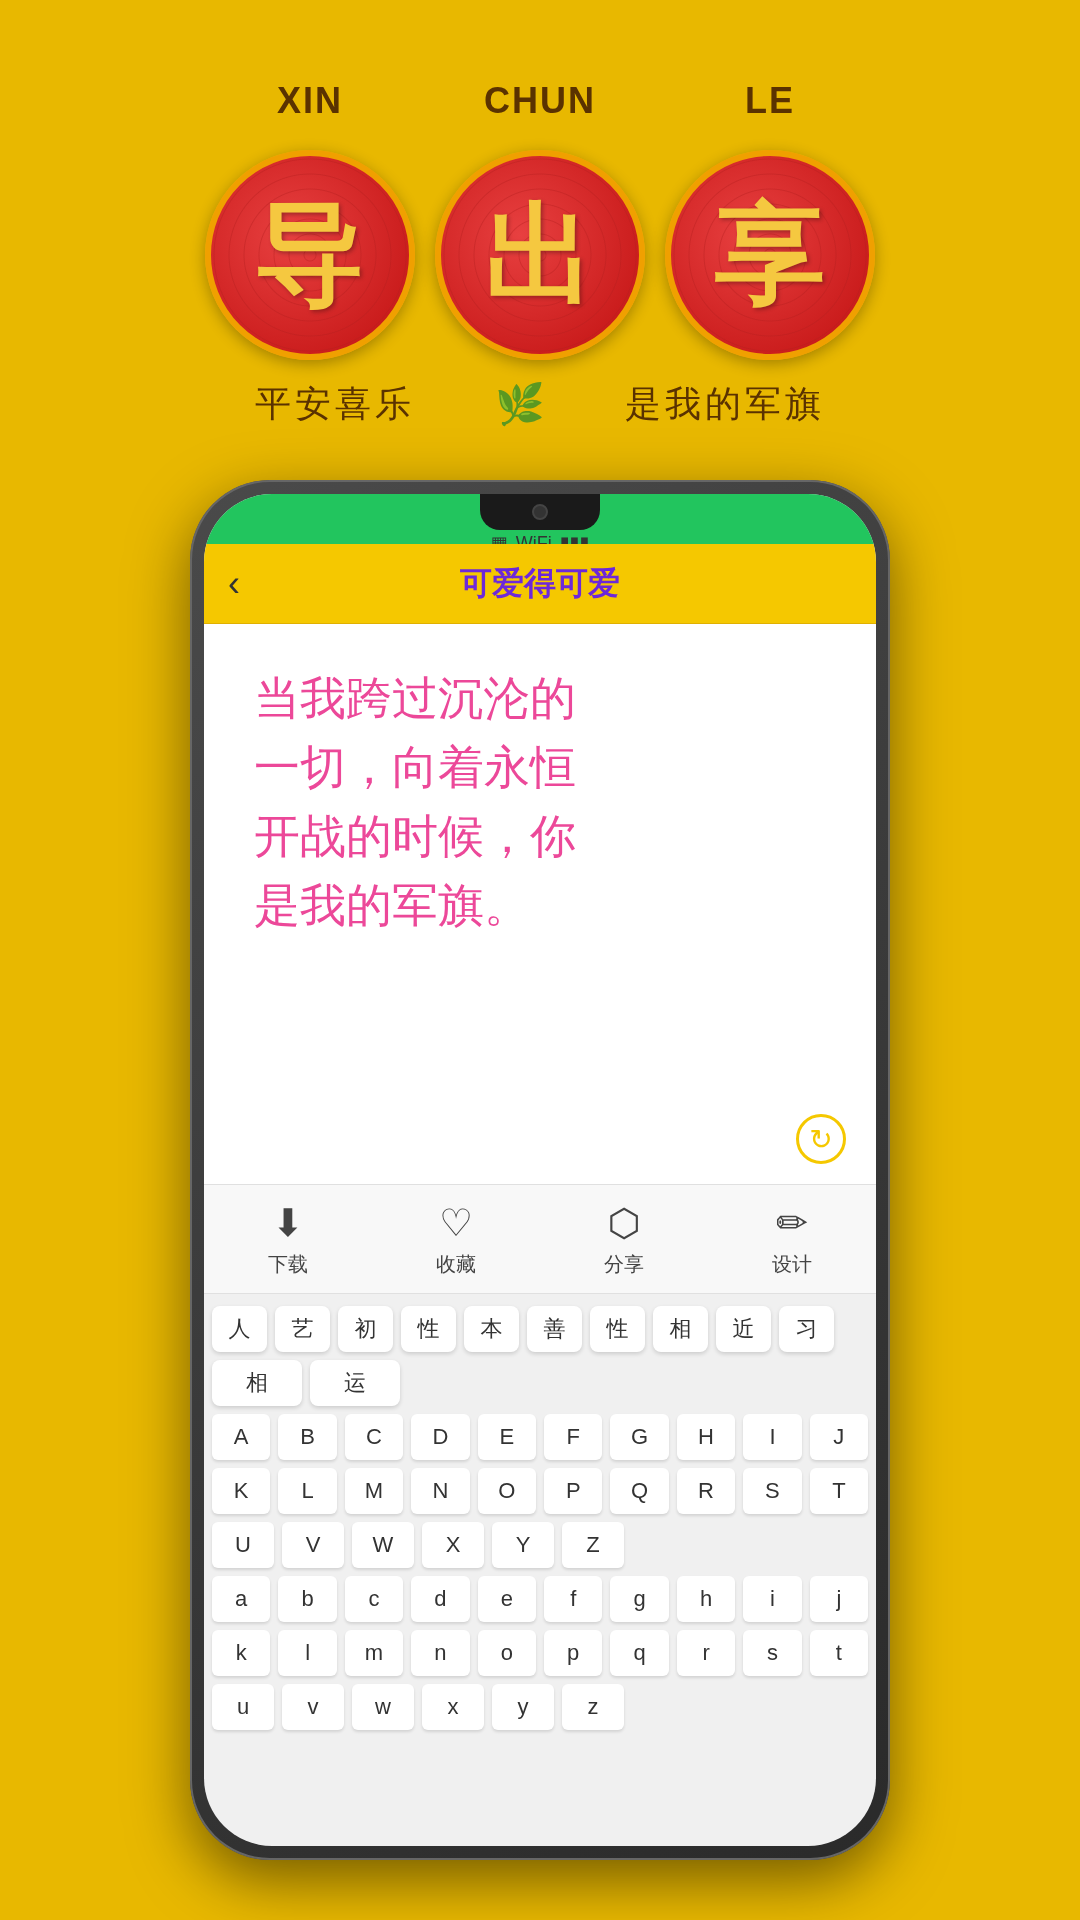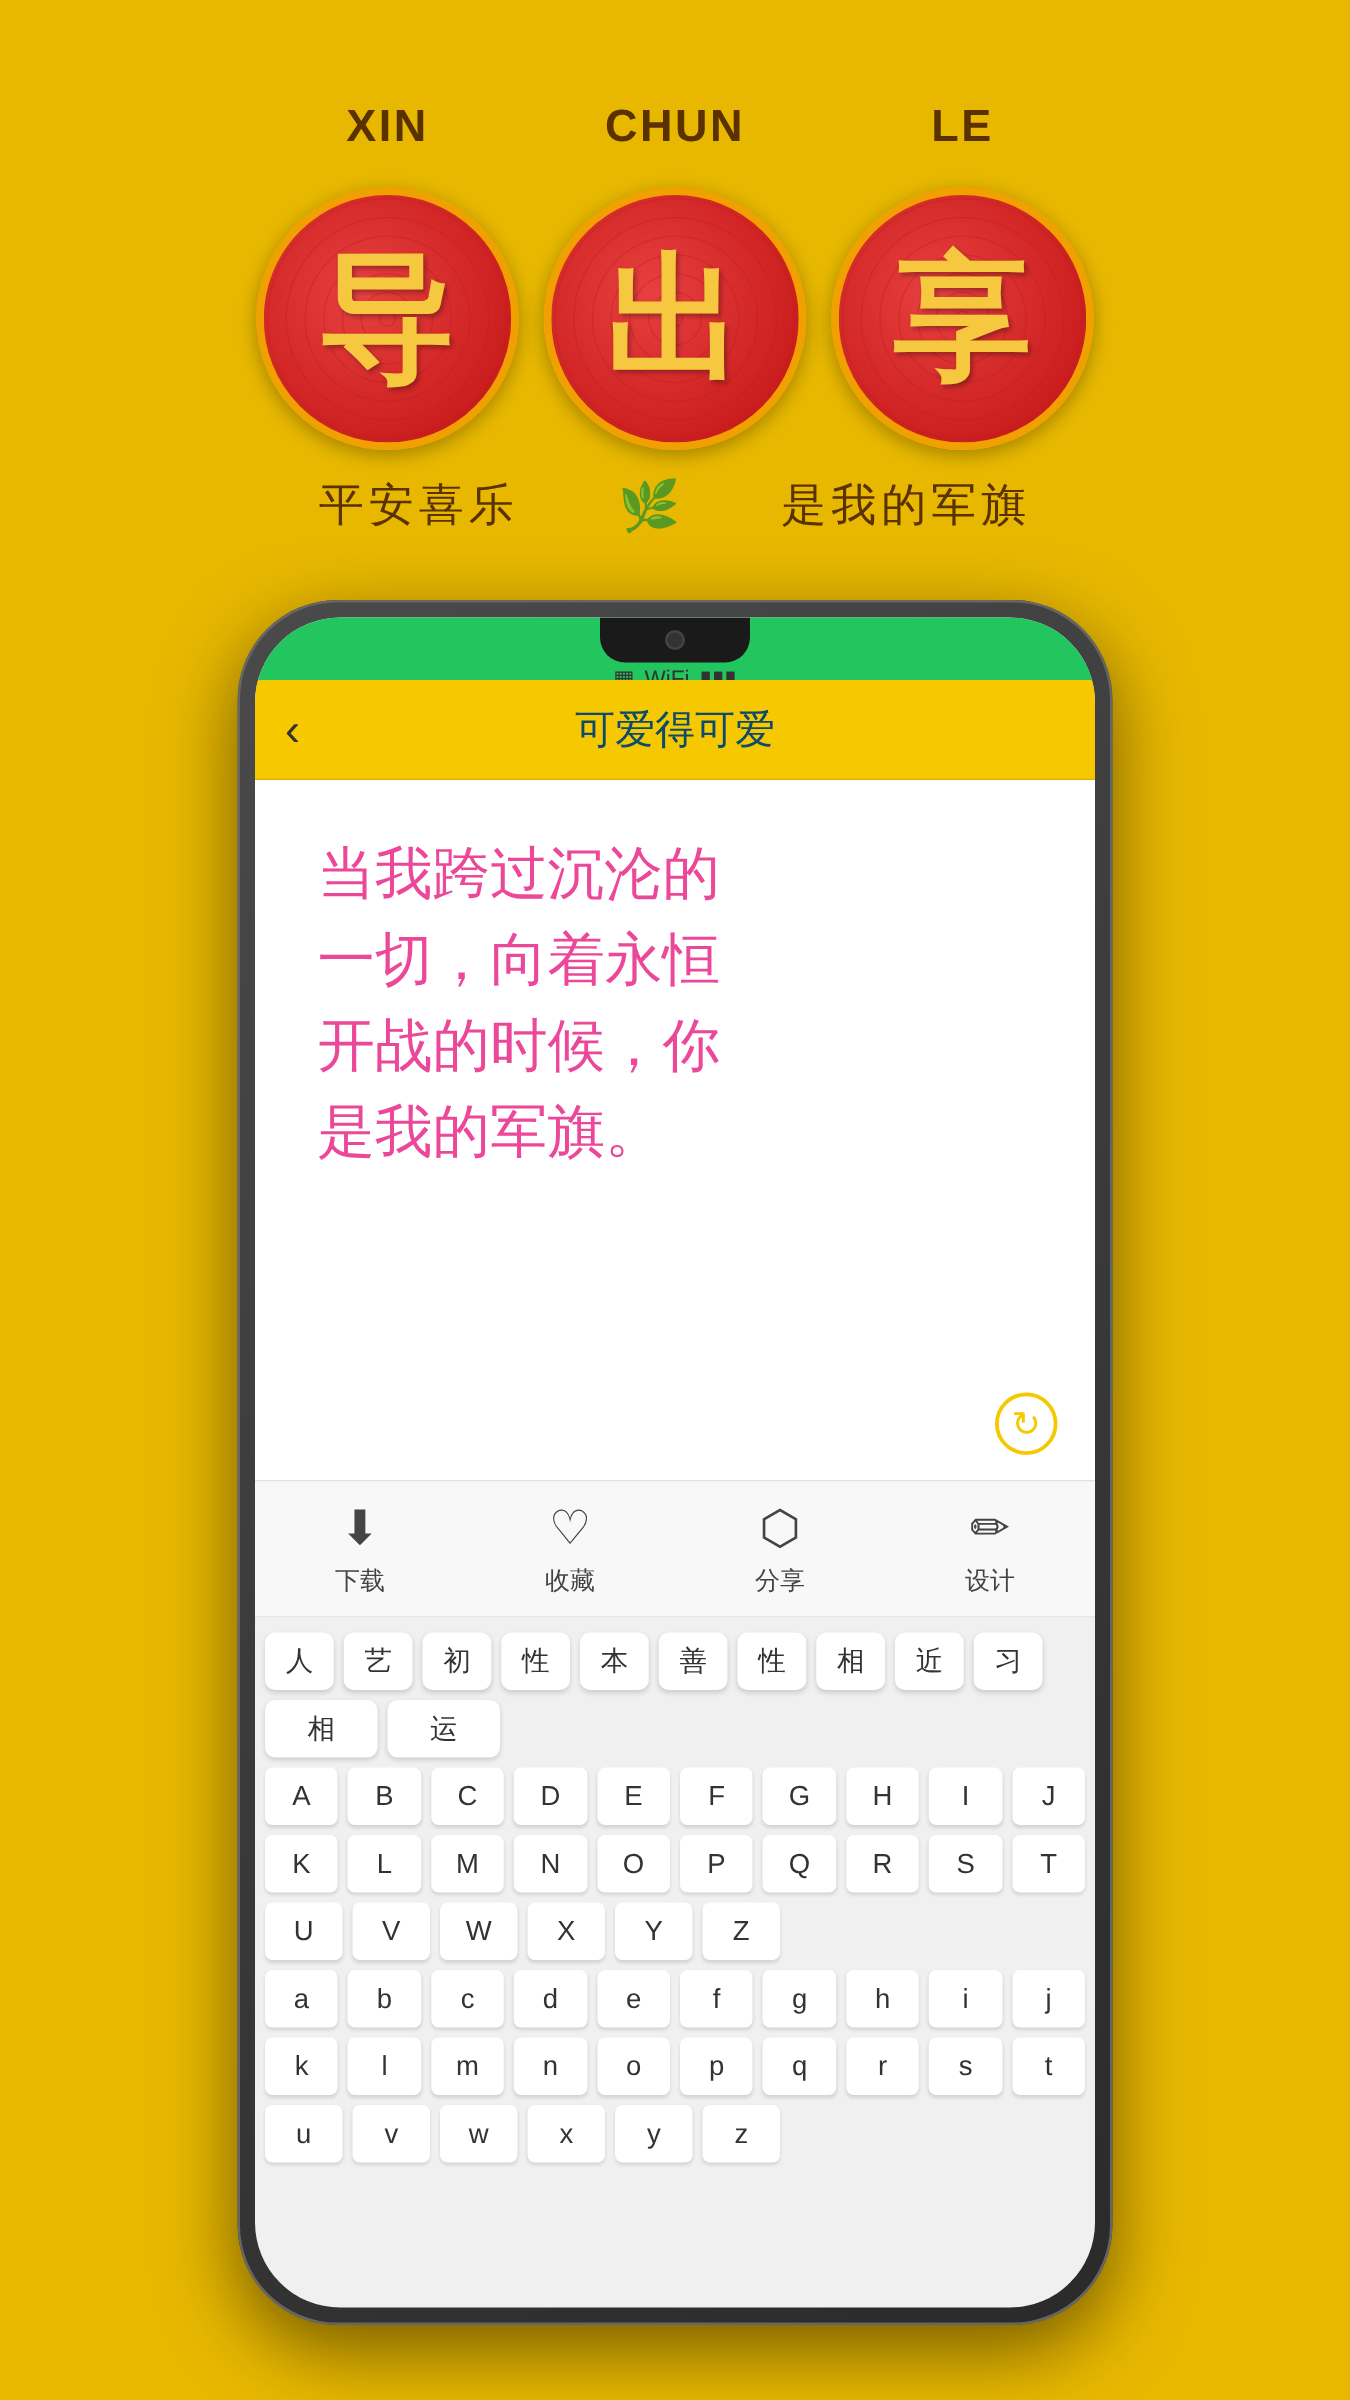--- a/index.html
+++ b/index.html
@@ -190,22 +190,22 @@
     .back-btn {
       position: absolute;
       left: 24px;
       font-size: 36px;
       color: #333;
       font-weight: 300;
     }
 
     .header-title {
       font-size: 32px;
-      color: #0c4a6e;
-      font-weight: 400;
+      color: #6d28d9;
+      font-weight: 700;
     }
 
     
     .content-area {
       background: white;
       padding: 40px 50px 30px;
       min-height: 560px;
       position: relative;
     }
 

